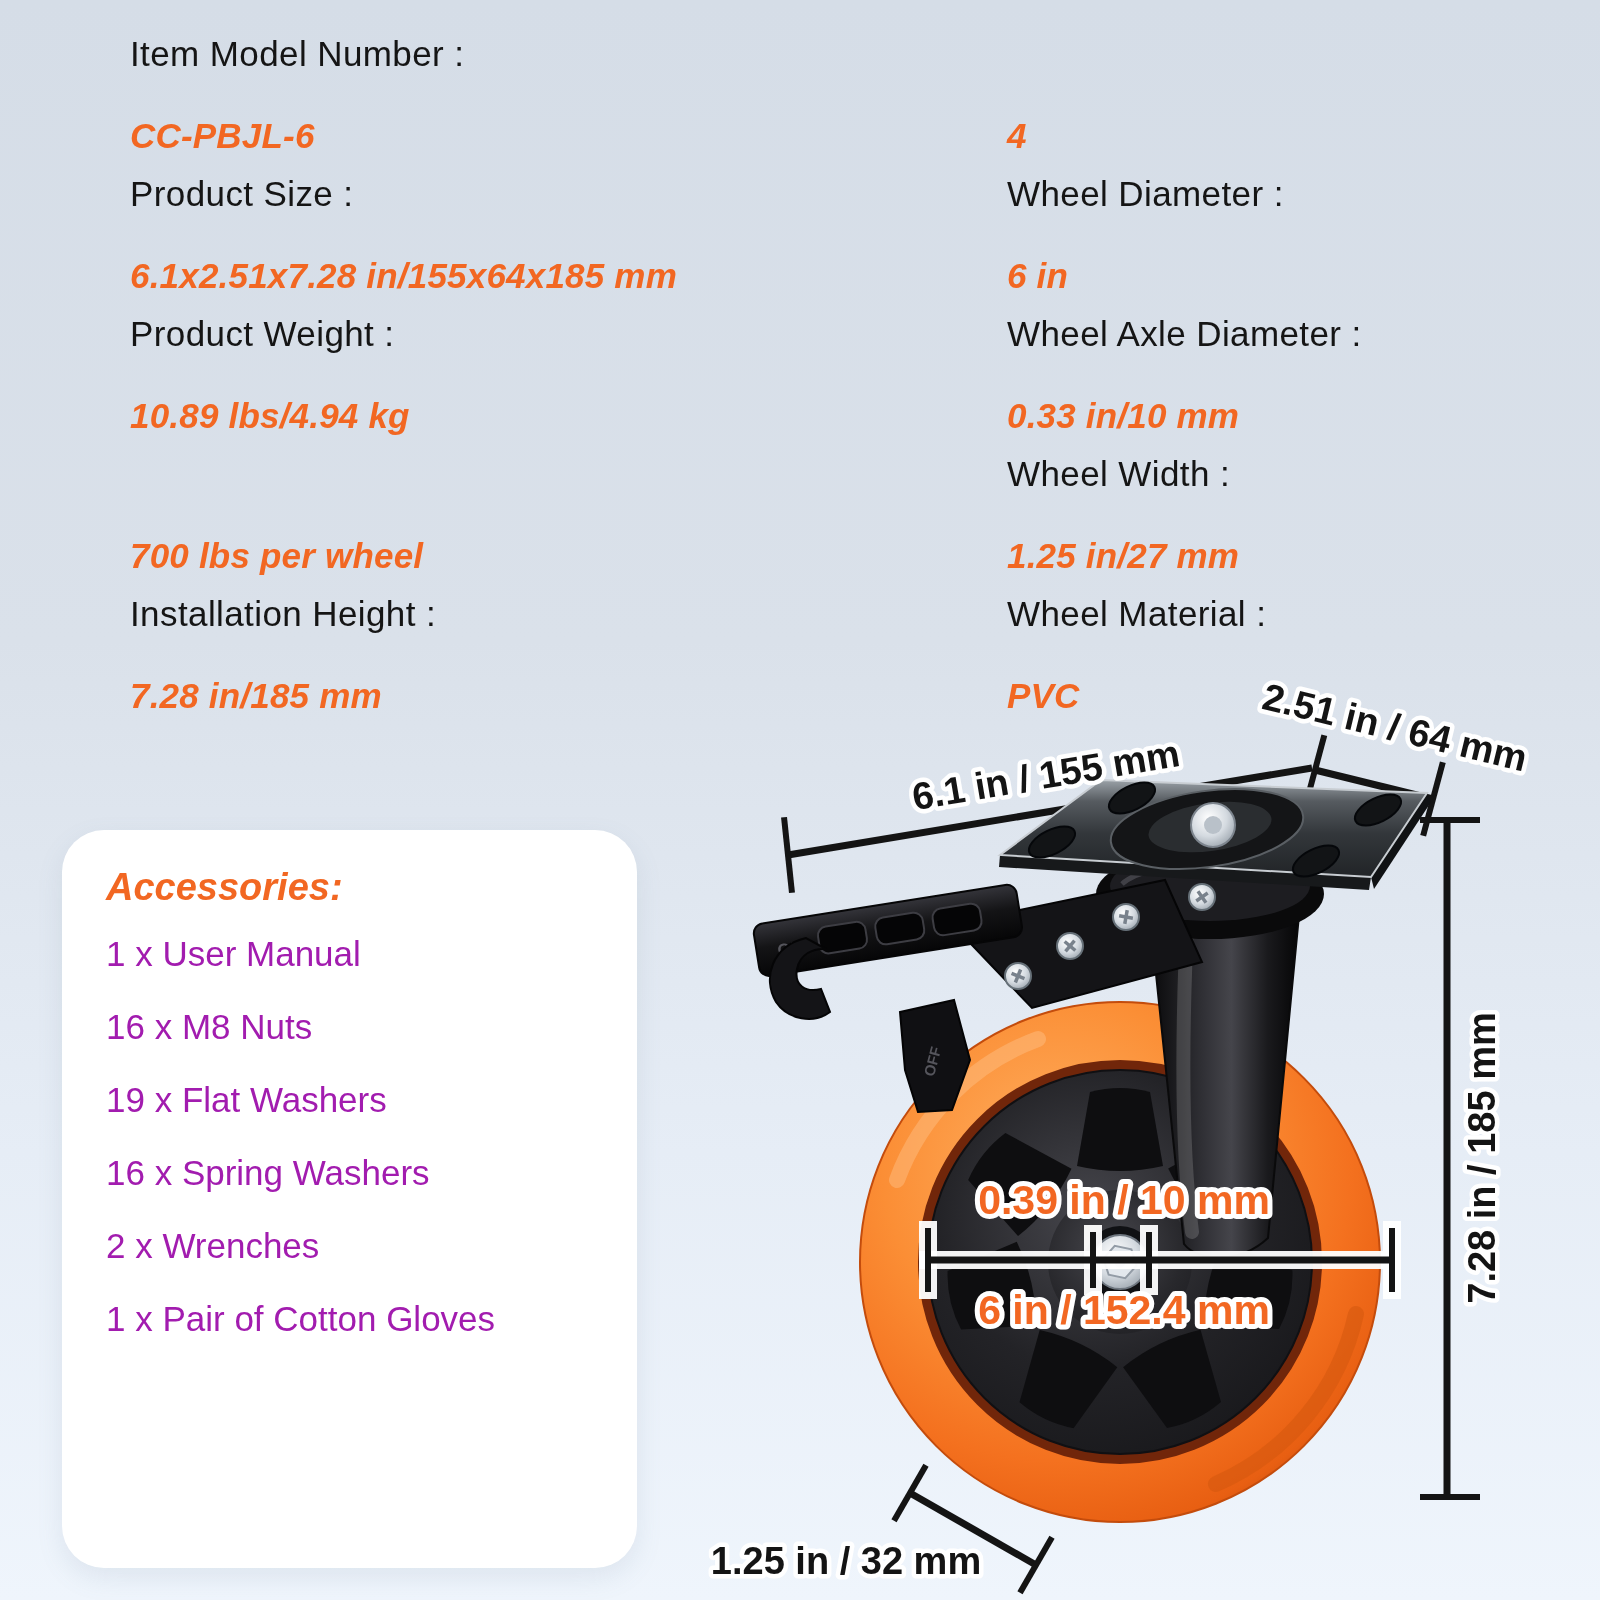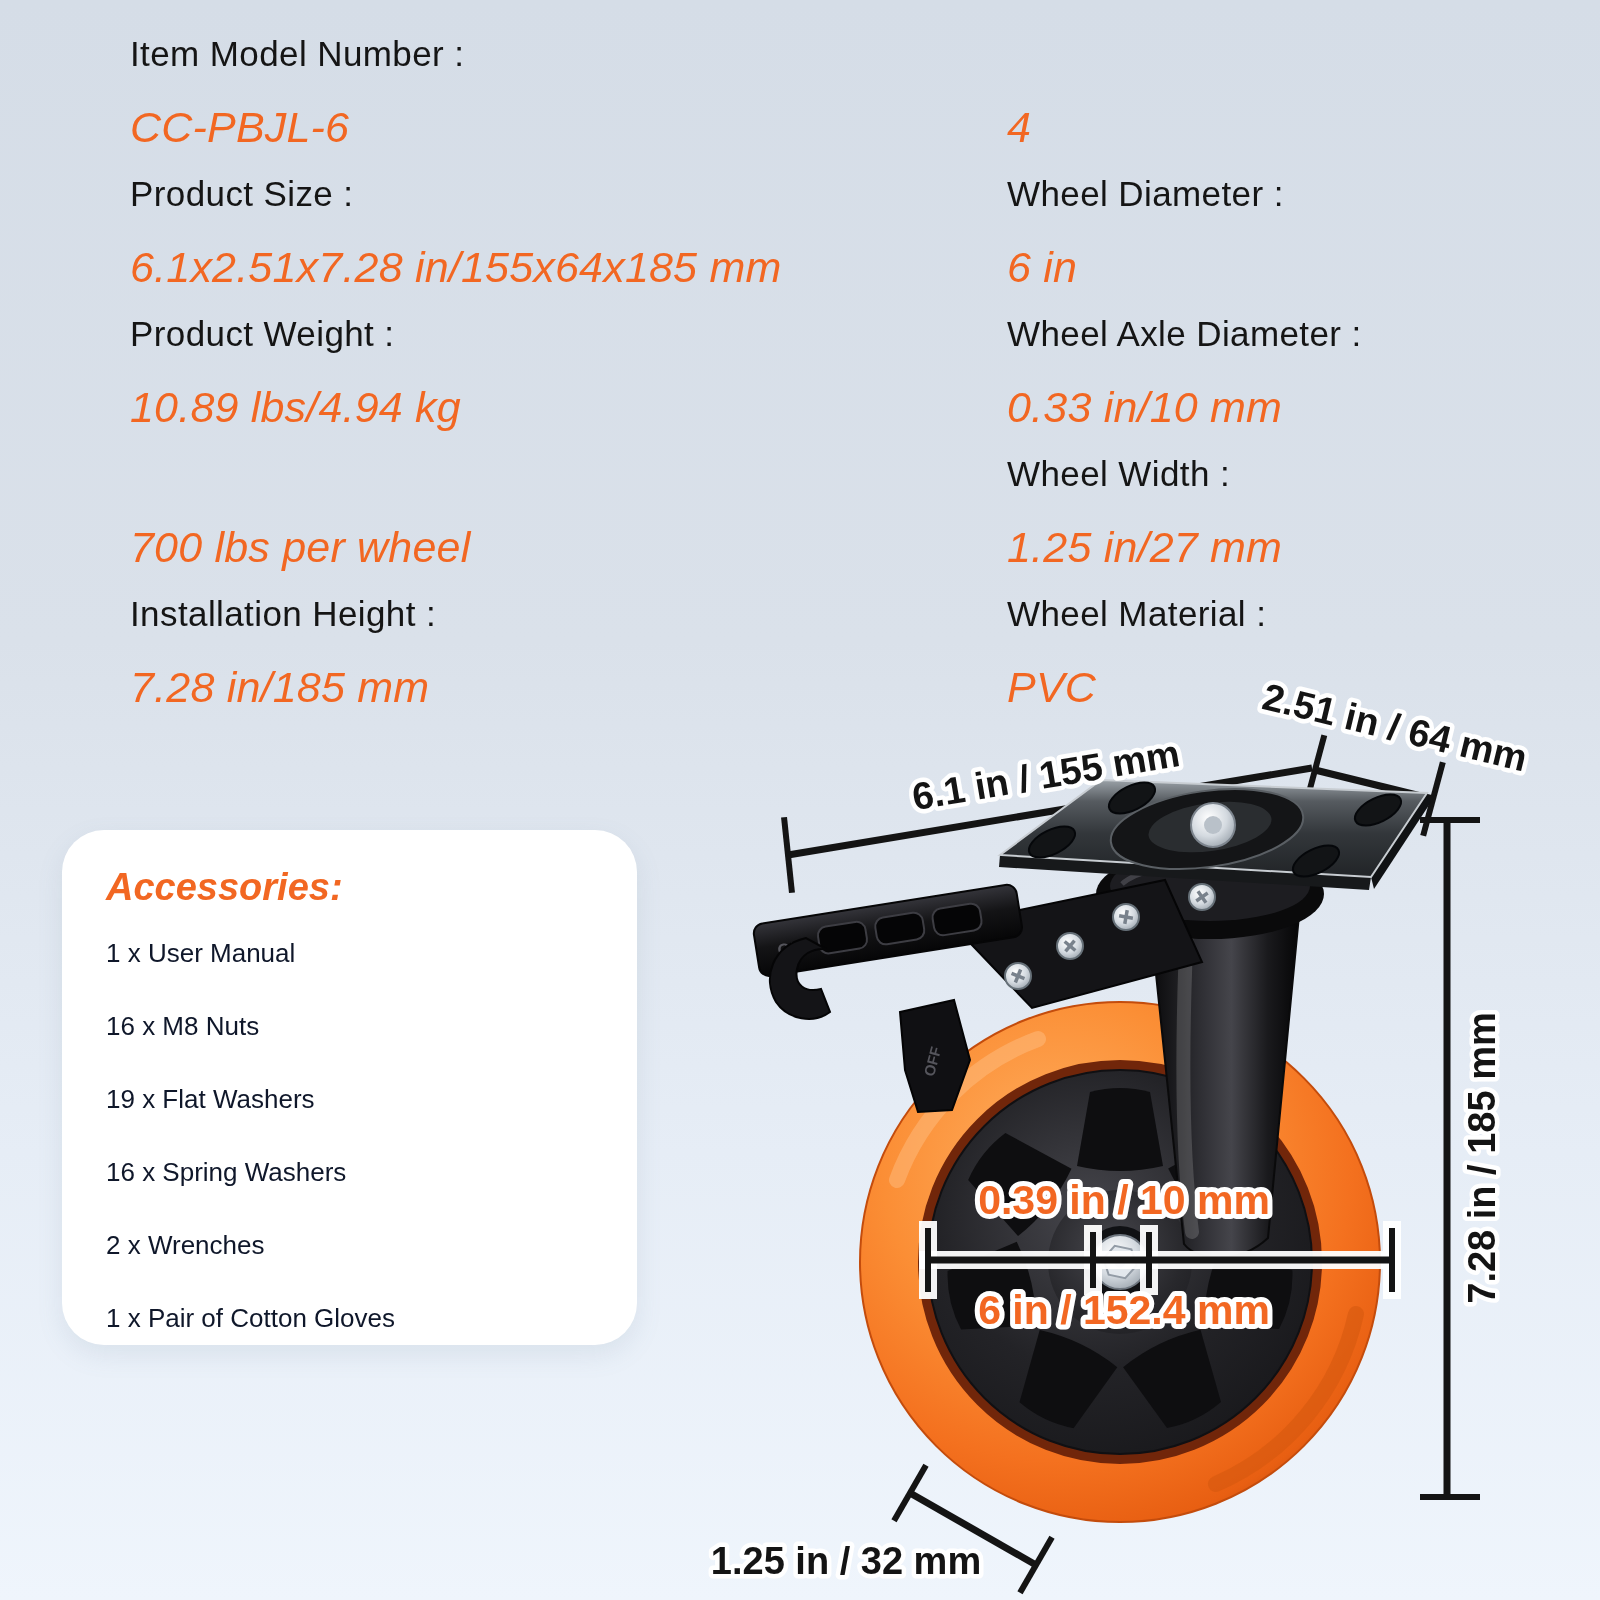--- a/index.html
+++ b/index.html
@@ -3,28 +3,28 @@
 <meta charset="utf-8">
 <style>
   html,body{margin:0;padding:0;background:#c9d2dd;}
   .page{
     position:relative;width:1600px;height:1600px;overflow:hidden;
     background:linear-gradient(180deg,#d5dde7 0%,#dae1ea 40%,#e6edf6 72%,#eff5fc 100%);
     font-family:"Liberation Sans",sans-serif;
     padding-left:31px;
   }
   .sl{position:absolute;font-size:35px;color:#151515;letter-spacing:.4px;white-space:nowrap;}
-  .sv{position:absolute;font-size:43px;font-weight:400;font-style:italic;color:#F26722;letter-spacing:.2px;white-space:nowrap;}
+  .sv{position:absolute;font-size:35px;font-weight:700;font-style:italic;color:#F26722;letter-spacing:.2px;white-space:nowrap;margin-top:13px;}
   .card{
-    position:absolute;left:62px;top:830px;width:575px;height:515px;background:#ffffff;
+    position:absolute;left:62px;top:830px;width:575px;height:738px;background:#ffffff;
     border-radius:42px;box-shadow:0 10px 26px rgba(110,130,155,.13);z-index:2;
   }
   .card .acc-title{position:absolute;left:44px;top:36px;font-size:38px;font-weight:700;font-style:italic;color:#F26722;}
   .card ul{position:absolute;left:44px;top:106px;margin:0;padding:0;list-style:none;}
-  .card li{font-size:26px;line-height:35px;color:#0f172a;margin-bottom:38px;white-space:nowrap;}
+  .card li{font-size:35px;line-height:35px;color:#a21caf;margin-bottom:38px;white-space:nowrap;}
   .diagram{position:absolute;left:600px;top:640px;width:1000px;height:960px;z-index:1;}
   svg text{font-family:"Liberation Sans",sans-serif;}
   .dimline{stroke:#141414;stroke-width:7;fill:none;}
   .dimtick{stroke:#141414;stroke-width:6;fill:none;}
   .case{stroke:#ffffff;stroke-width:18;fill:none;stroke-linecap:square;opacity:.95;}
   .dimtext{font-weight:700;font-size:38px;fill:#141414;paint-order:stroke;stroke:#ffffff;stroke-width:9px;stroke-linejoin:round;text-anchor:middle;}
   .dimtext-o{font-weight:700;font-size:41px;fill:#F26722;paint-order:stroke;stroke:#ffffff;stroke-width:10px;stroke-linejoin:round;text-anchor:middle;}
   .embossed{font-weight:700;fill:#55555c;}
 </style>
 </head>

